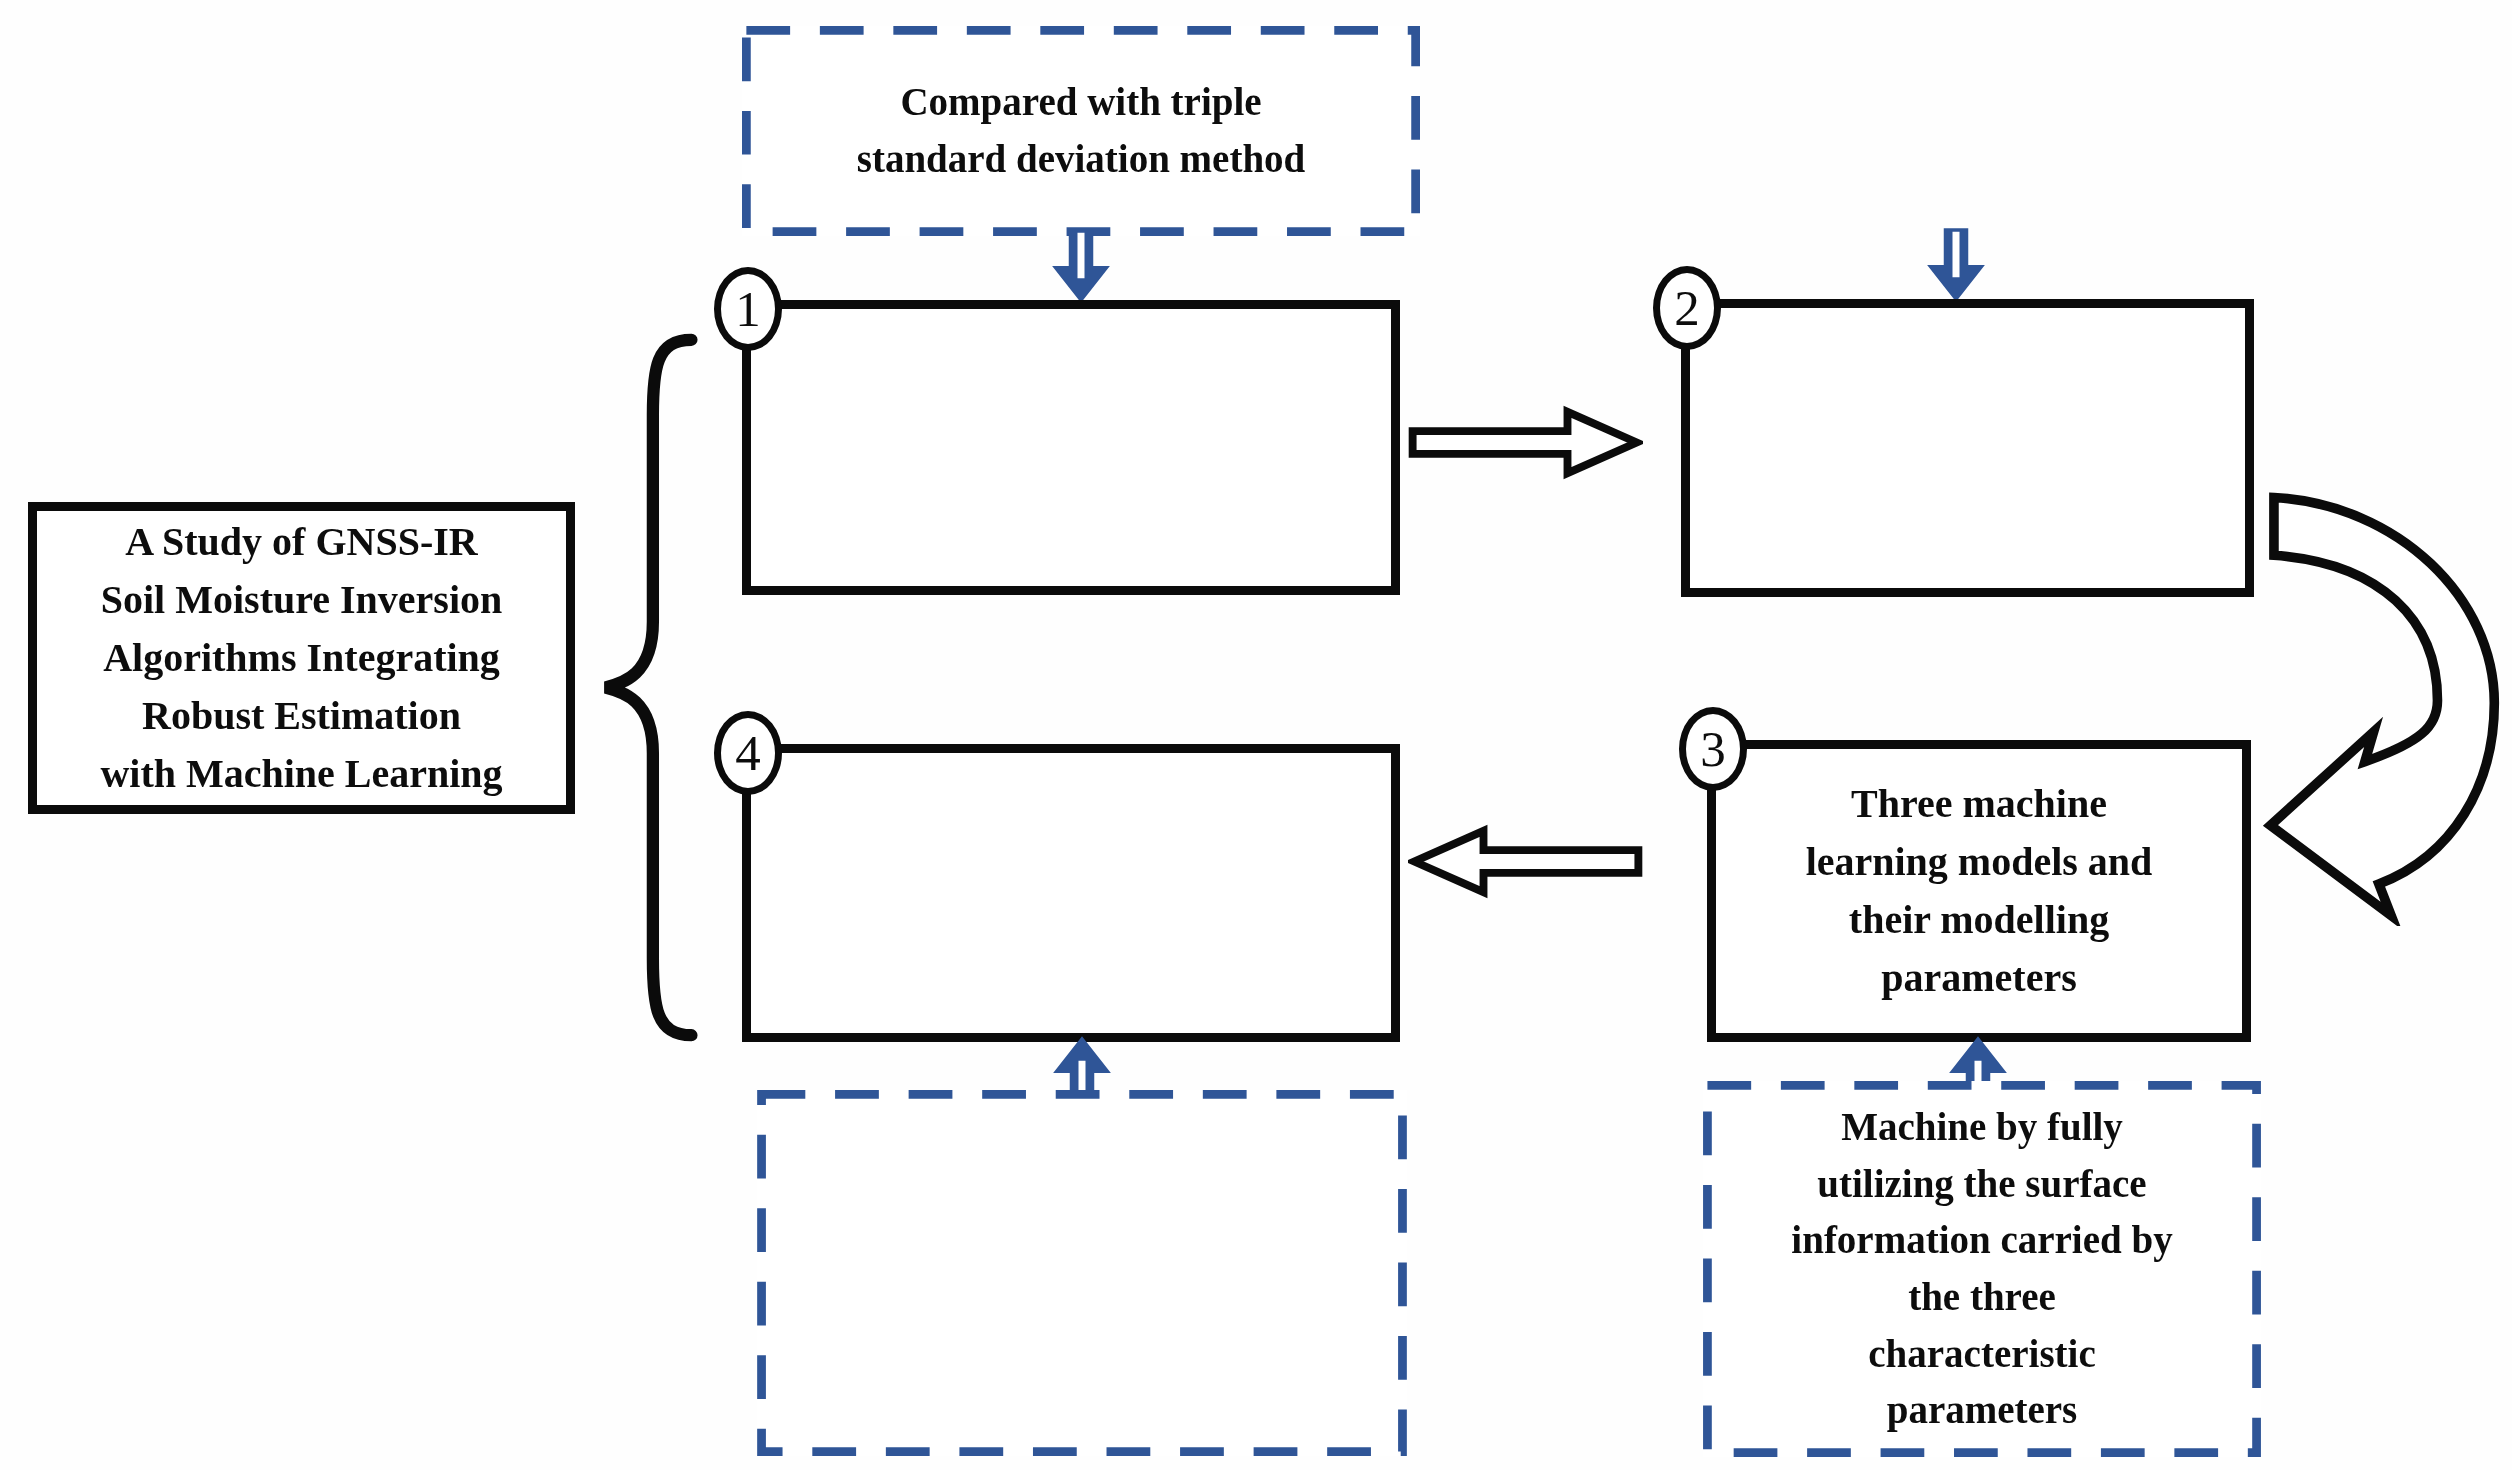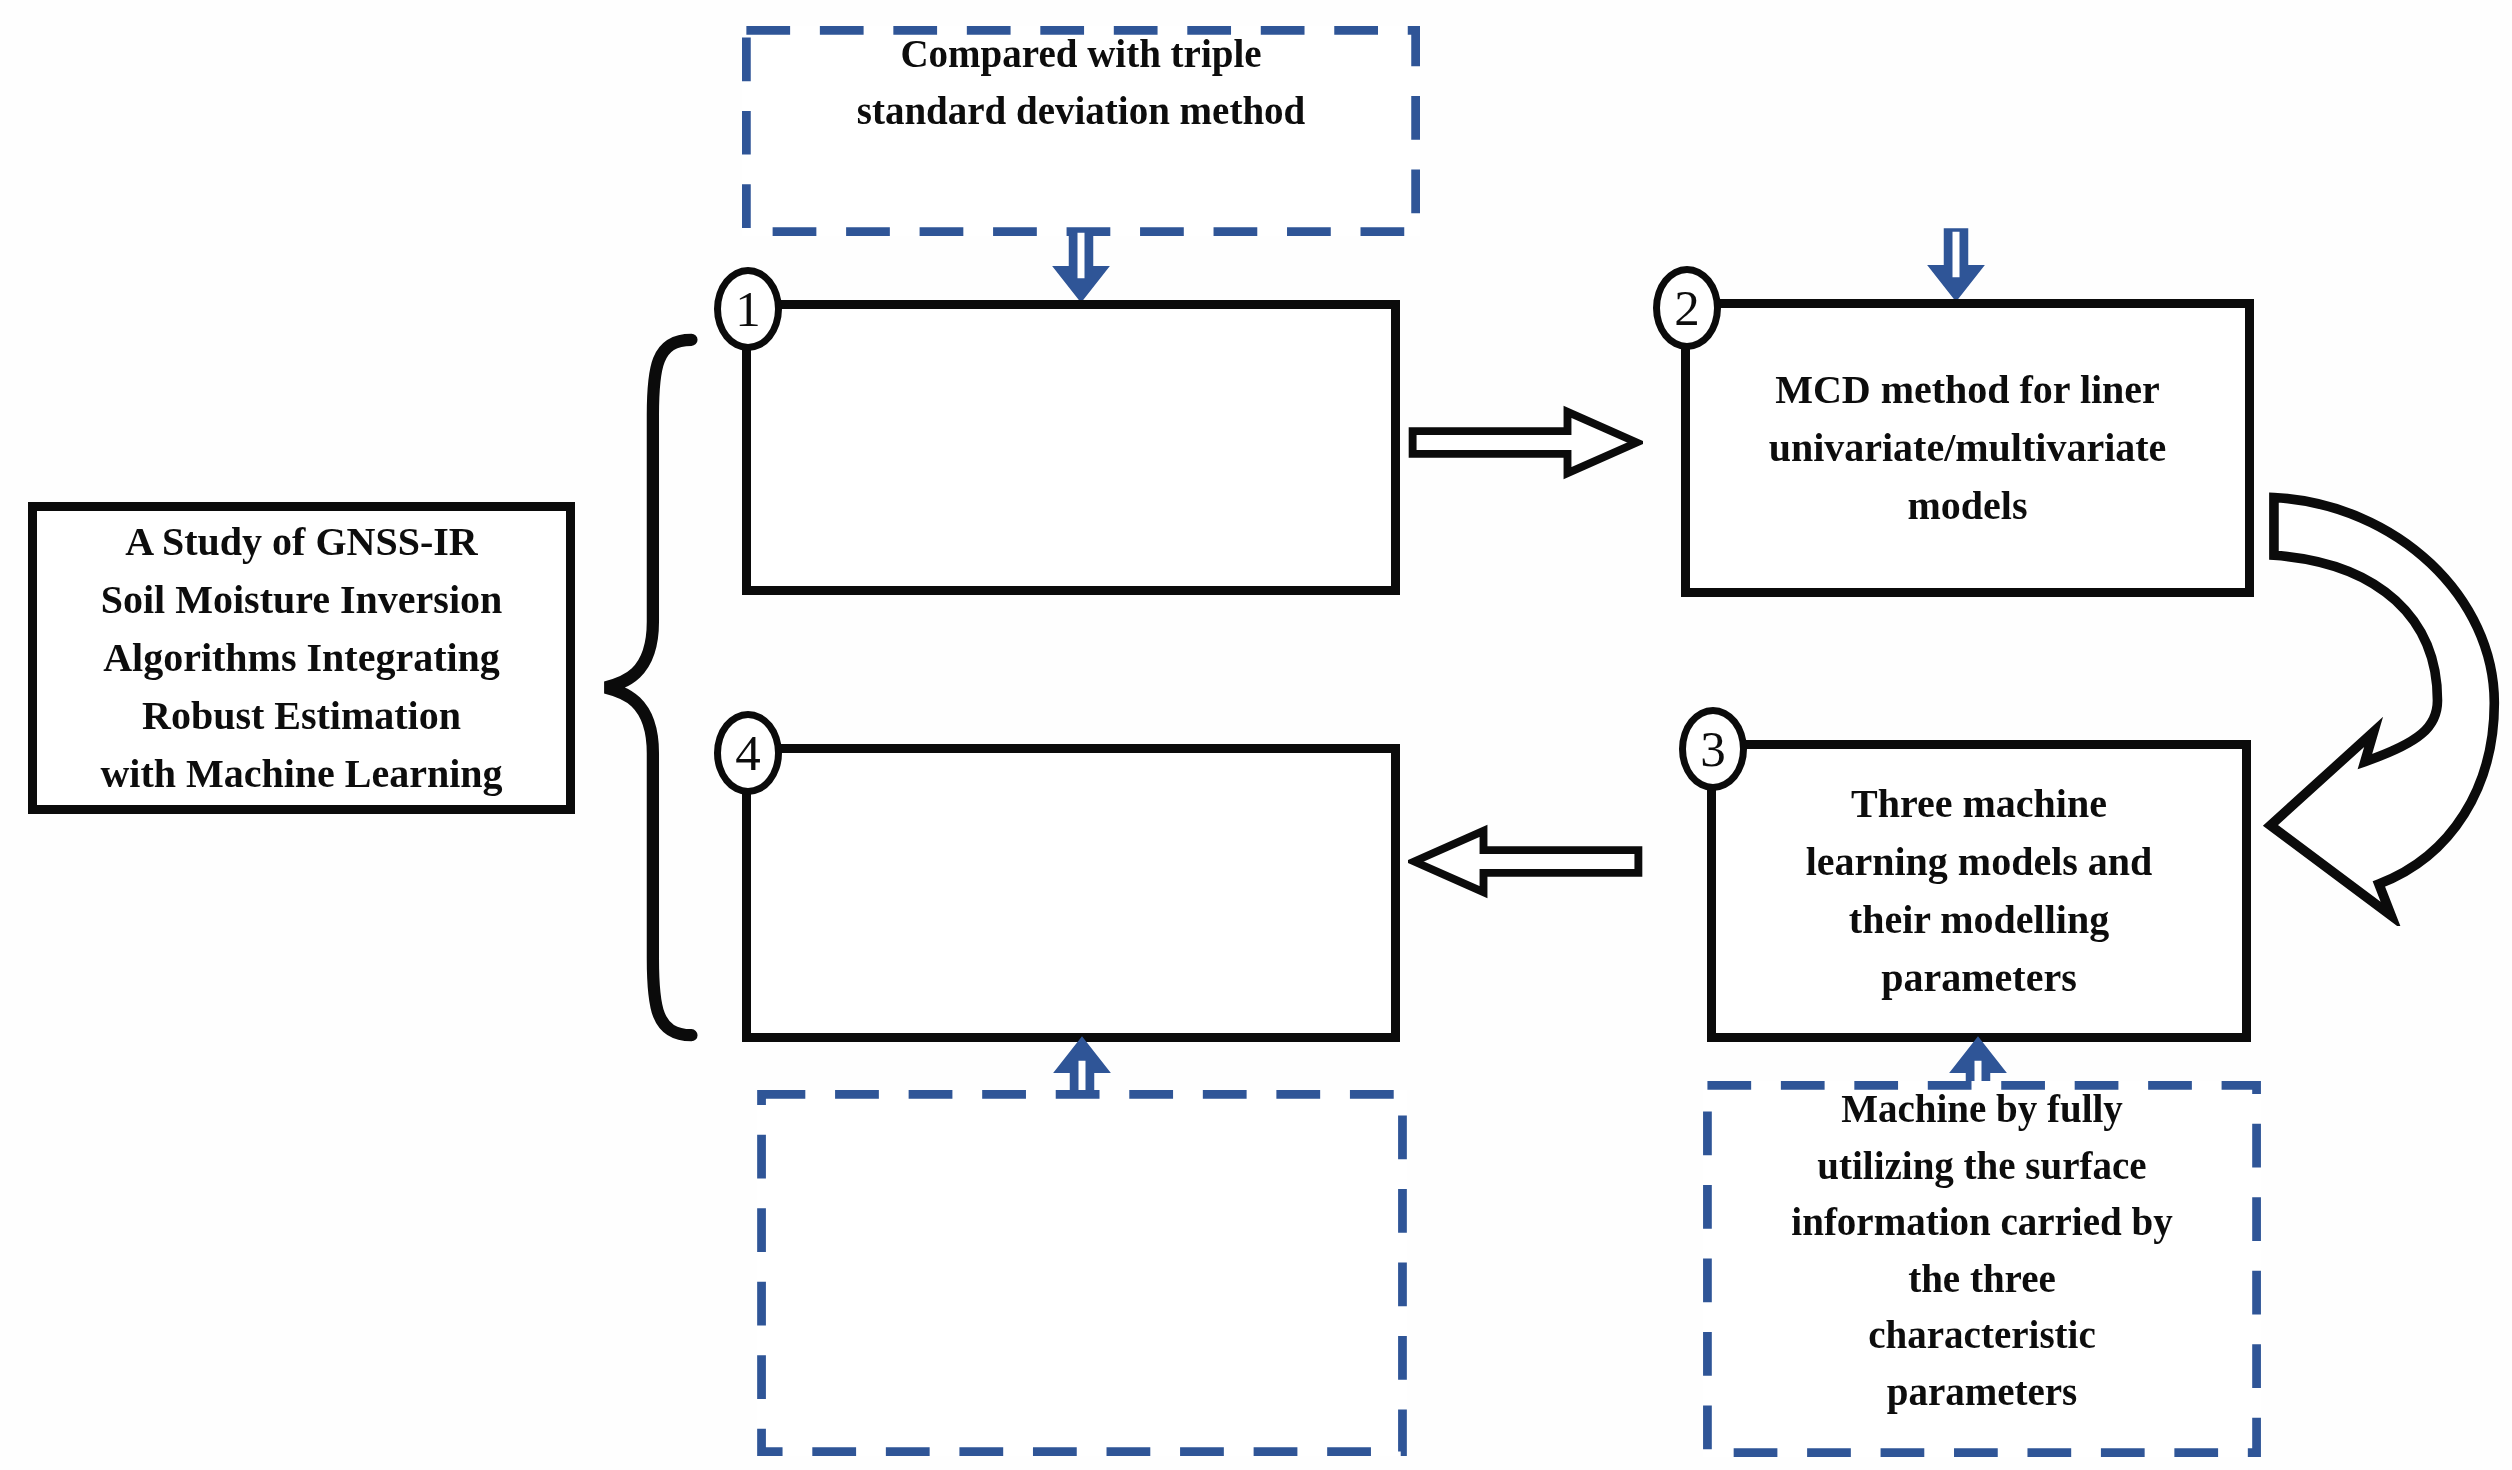--- a/index.html
+++ b/index.html
@@ -19,21 +19,21 @@
   .solid-box{
     position:absolute;
     border:9.6px solid var(--line-black,#0b0b0b);
     background:#ffffff;
     box-sizing:border-box;
     display:flex;align-items:center;justify-content:center;
   }
   .dashed-box{
     position:absolute;
     box-sizing:border-box;
-    display:flex;align-items:flex-start;justify-content:center;
+    display:flex;align-items:center;justify-content:center;
     background:#ffffff;
   }
   .dashed-box svg{position:absolute;left:0;top:0;}
   .dash-rect{
     fill:none;
     stroke:var(--accent-blue,#2F5597);
     stroke-width:10;
     stroke-dasharray:50 34;
   }
   .box-text{
@@ -110,23 +110,20 @@
   <div class="solid-box" style="left:742px;top:300px;width:658px;height:295px;">
     <div class="num-badge">
       <span>1</span>
     </div>
   </div>
 
   <div class="solid-box" style="left:1681px;top:299px;width:573px;height:298px;">
     <div class="num-badge">
       <span>2</span>
     </div>
-    <div class="box-text">MCD method for liner
-univariate/multivariate
-models</div>
   </div>
 
   <div class="abs" style="left:1408px;top:404px;">
     <svg width="235" height="77" viewBox="0 0 268 88">
       <polygon class="hollow" stroke-width="9" points="5,31 182,31 182,9 261,44 182,79 182,57 5,57"></polygon>
     </svg>
   </div>
 
   <div class="abs" style="left:2258px;top:480px;">
     <svg width="254" height="446" viewBox="0 0 290 510">

